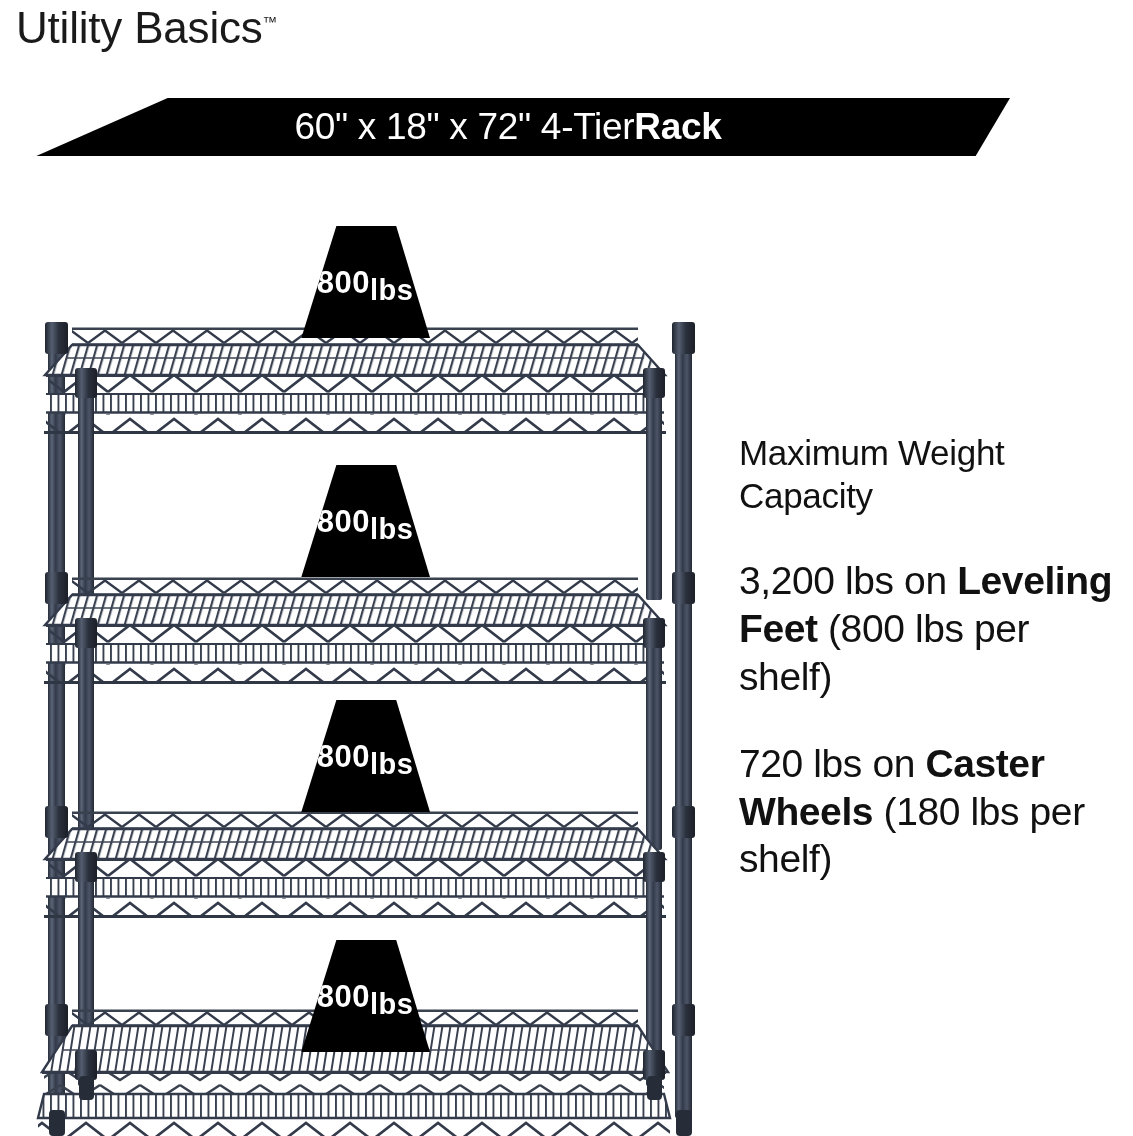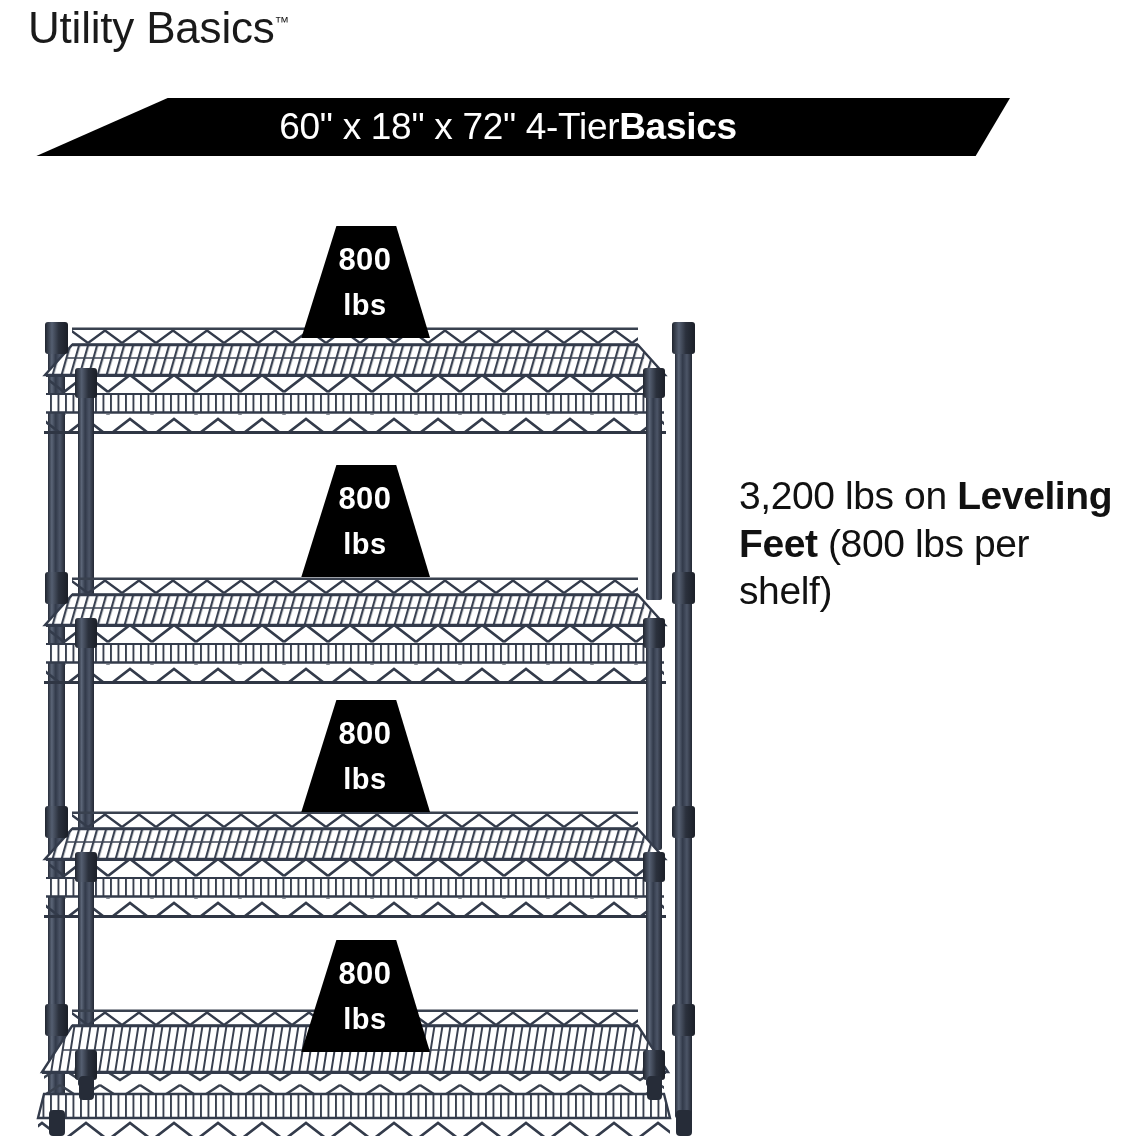--- a/index.html
+++ b/index.html
@@ -4,21 +4,21 @@
 <title>Utility Basics Wire Rack Infographic</title>
 <style>
   html,body{margin:0;padding:0;background:#ffffff;}
   body{
     width:1133px;height:1136px;position:relative;overflow:hidden;
     font-family:"Liberation Sans","DejaVu Sans",sans-serif;
     color:#111111;
     -webkit-font-smoothing:antialiased;
   }
   .brand{
-    position:absolute;left:28px;top:6px;
+    position:absolute;left:16px;top:6px;
     font-size:44px;font-weight:400;letter-spacing:-0.2px;
     color:#1a1a1a;line-height:1;white-space:nowrap;
   }
   .brand .tm{font-size:15px;vertical-align:super;letter-spacing:0;}
 
   .banner-wrap{position:absolute;left:0;top:98px;width:1010px;height:58px;}
   .banner-shape{
     position:absolute;left:0;top:0;width:100%;height:100%;
     background:#000000;
     clip-path:polygon(3.6% 100%, 16.6% 0%, 100% 0%, 96.6% 100%);
@@ -31,21 +31,21 @@
   }
   .banner-text b{font-weight:700;}
 
   .rack{position:absolute;left:20px;top:210px;width:710px;height:926px;}
   .rack svg{display:block;width:100%;height:100%;}
 
   .badge{position:absolute;}
   .badge .tz{
     width:100%;height:100%;background:#000000;
     clip-path:polygon(28% 0%, 74% 0%, 100% 100%, 1% 100%);
-    display:flex;flex-direction:column;align-items:center;justify-content:center;
+    display:flex;flex-direction:row;align-items:center;justify-content:center;
   }
   .badge .num,.badge .unit{
     color:#ffffff;font-weight:700;line-height:1;letter-spacing:0.5px;
   }
   .badge .num{font-size:31px;}
   .badge .unit{font-size:29px;margin-top:16px;}
 
   .side{position:absolute;left:739px;top:432px;width:392px;}
   .side h2{
     margin:0;font-size:35px;font-weight:400;line-height:1.22;
@@ -61,21 +61,21 @@
 <body>
 
 <div class="brand">
   <span>Utility Basics</span><span class="tm">™</span>
 </div>
 
 <div class="banner-wrap">
   <div class="banner-shape"></div>
   <div class="banner-text">
     <span>60" x 18" x 72" 4-Tier </span>
-      <b>Basics</b>
+      <b>Rack</b>
   </div>
 </div>
 
 <div class="rack">
 <svg viewBox="0 0 710 926" xmlns="http://www.w3.org/2000/svg">
   <defs>
     <linearGradient id="postG" x1="0" y1="0" x2="1" y2="0">
       <stop offset="0%" stop-color="#272d3a"></stop>
       <stop offset="22%" stop-color="#5b6577"></stop>
       <stop offset="45%" stop-color="#323a4a"></stop>
@@ -238,18 +238,22 @@
 </div>
 
 <div class="badge" style="left:300px;top:940px;width:130px;height:112px;">
   <div class="tz">
     <span class="num">800</span>
     <span class="unit">lbs</span>
   </div>
 </div>
 
 <div class="side">
+  <h2>Maximum Weight Capacity</h2>
 
   <p>
     <span>3,200 lbs on </span><b>Leveling Feet</b><span> (800 lbs per shelf)</span>
   </p>
 
+  <p>
+    <span>720 lbs on </span><b>Caster Wheels</b><span> (180 lbs per shelf)</span>
+  </p>
 </div>
 
 </body></html>

